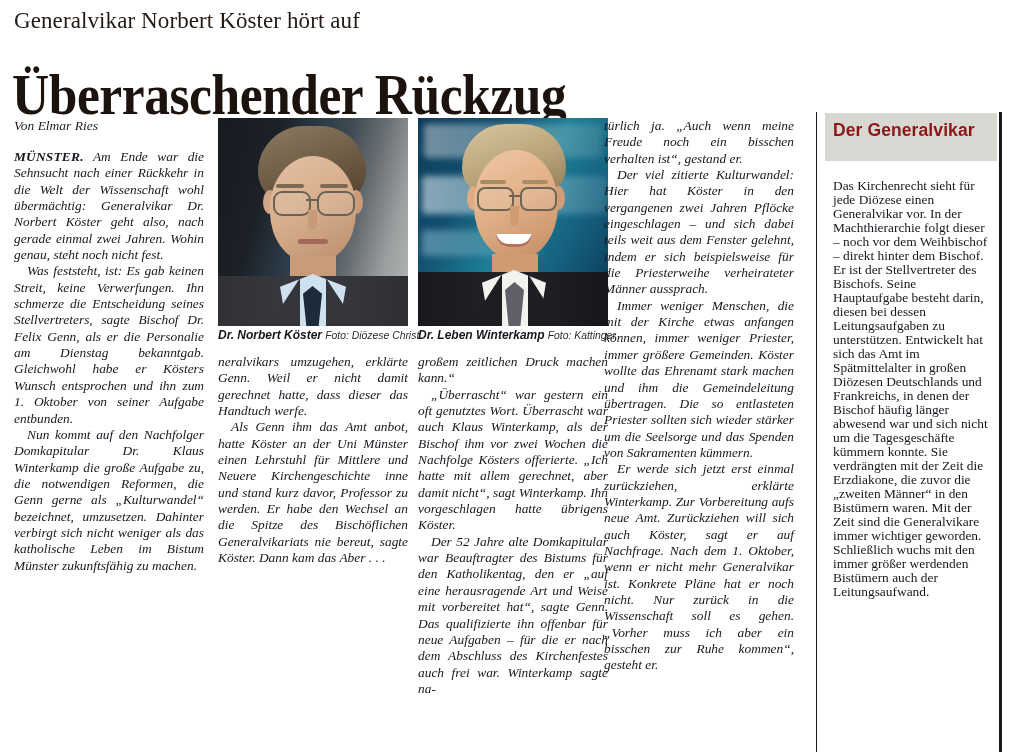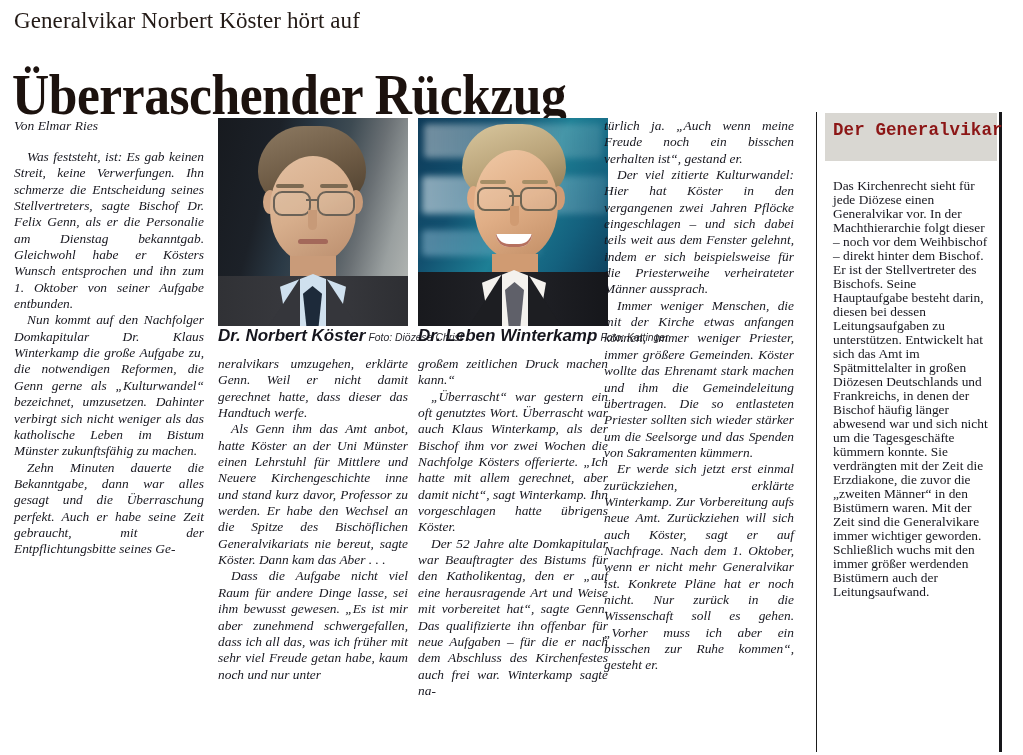--- a/index.html
+++ b/index.html
@@ -64,21 +64,21 @@
     position:relative;overflow:hidden;
     background:#2a2420;
   }
   .caption{
     margin-top:3px;margin-bottom:12px;
     font-family:"Liberation Sans", sans-serif;
     font-size:11.2px;line-height:13px;
     text-align:left;white-space:nowrap;
     color:#15151d;
   }
-  .caption .nm{font-weight:700;font-size:17px;}
+  .caption .nm{font-weight:700;font-size:12px;}
   .caption .cr{font-weight:400;font-size:10.4px;color:#2a2a30;}
 
   
   .pa{background:linear-gradient(105deg,#171a1f 0%,#1c2128 26%,#2b3a46 42%,#3d4a52 55%,#6a7074 70%,#9aa0a0 84%,#b9bcb8 100%);}
   .pa .hair{position:absolute;left:40px;top:8px;width:108px;height:78px;border-radius:54px 54px 38px 38px;
     background:linear-gradient(160deg,#8d7a62,#6d5a44 55%,#4e402f);}
   .pa .face{position:absolute;left:52px;top:38px;width:86px;height:108px;border-radius:43px/52px;
     background:linear-gradient(150deg,#e3c0a2,#d7ae8c 48%,#b98c6c);}
   .pa .ear-l{position:absolute;left:45px;top:72px;width:14px;height:24px;border-radius:50%;background:#d2a685;}
   .pa .ear-r{position:absolute;left:131px;top:72px;width:14px;height:24px;border-radius:50%;background:#c99b79;}
@@ -148,21 +148,21 @@
   .sidebar{
     position:absolute;left:825px;top:113px;width:172px;
   }
   .side-head{
     background:#d9d7d2;
     height:48px;
     padding:6px 8px 0 8px;
     box-sizing:border-box;
   }
   .side-head .t{
-    font-family:Liberation Mono, monospace;
+    font-family:Liberation Sans, sans-serif;
     font-weight:700;font-size:17.5px;line-height:22px;
     color:#8c1616;letter-spacing:.1px;white-space:nowrap;
   }
   .side-body{
     padding:18px 6px 0 8px;
     font-family:"Liberation Serif", serif;
     font-size:13.4px;line-height:14px;
     text-align:left;color:#16161e;
   }
   .side-body p{margin:0;}
@@ -171,23 +171,23 @@
 <body>
 
 <div class="page">
 
   <div class="kicker">Generalvikar Norbert Köster hört auf</div>
   <h1 class="headline">Überraschender Rückzug</h1>
 
   <div class="col" id="col1">
     <div class="byline">Von Elmar Ries</div>
     <div class="body">
+      <p class="first"><span class="dateline">MÜNSTER.</span><span> Am Ende war die Sehnsucht nach einer Rückkehr in die Welt der Wissenschaft wohl übermächtig: Generalvikar Dr. Norbert Köster geht also, nach gerade einmal zwei Jahren. Wohin genau, steht noch nicht fest.</span></p>
       <p>Was feststeht, ist: Es gab keinen Streit, keine Verwerfungen. Ihn schmerze die Entscheidung seines Stellvertreters, sagte Bischof Dr. Felix Genn, als er die Personalie am Dienstag bekanntgab. Gleichwohl habe er Kösters Wunsch entsprochen und ihn zum 1. Oktober von seiner Aufgabe entbunden.</p>
       <p>Nun kommt auf den Nachfolger Domkapitular Dr. Klaus Winterkamp die große Aufgabe zu, die notwendigen Reformen, die Genn gerne als „Kulturwandel“ bezeichnet, umzusetzen. Dahinter verbirgt sich nicht weniger als das katholische Leben im Bistum Münster zukunftsfähig zu machen.</p>
-      <p>Zehn Minuten dauerte die Bekanntgabe, dann war alles gesagt und die Überraschung perfekt. Auch er habe seine Zeit gebraucht, mit der Entpflichtungsbitte seines Ge-</p>
     </div>
   </div>
 
   <div class="col" id="col2">
     <div class="photo pa">
       <div class="hair"></div>
       <div class="ear-l"></div>
       <div class="ear-r"></div>
       <div class="face"></div>
       <div class="brow-l"></div>
@@ -204,21 +204,20 @@
       <div class="lapR"></div>
       <div class="tie"></div>
     </div>
     <div class="caption">
       <span class="nm">Dr. Norbert Köster</span>
       <span class="cr">Foto: Diözese Christ</span>
     </div>
     <div class="body">
       <p class="first">neralvikars umzugehen, erklärte Genn. Weil er nicht damit gerechnet hatte, dass dieser das Handtuch werfe.</p>
       <p>Als Genn ihm das Amt anbot, hatte Köster an der Uni Münster einen Lehrstuhl für Mittlere und Neuere Kirchengeschichte inne und stand kurz davor, Professor zu werden. Er habe den Wechsel an die Spitze des Bischöflichen Generalvikariats nie bereut, sagte Köster. Dann kam das Aber . . .</p>
-      <p>Dass die Aufgabe nicht viel Raum für andere Dinge lasse, sei ihm bewusst gewesen. „Es ist mir aber zunehmend schwergefallen, dass ich all das, was ich früher mit sehr viel Freude getan habe, kaum noch und nur unter</p>
     </div>
   </div>
 
   <div class="col" id="col3">
     <div class="photo pb">
       <div class="bd1"></div>
       <div class="bd2"></div>
       <div class="bd3"></div>
       <div class="hair"></div>
       <div class="ear-l"></div>

